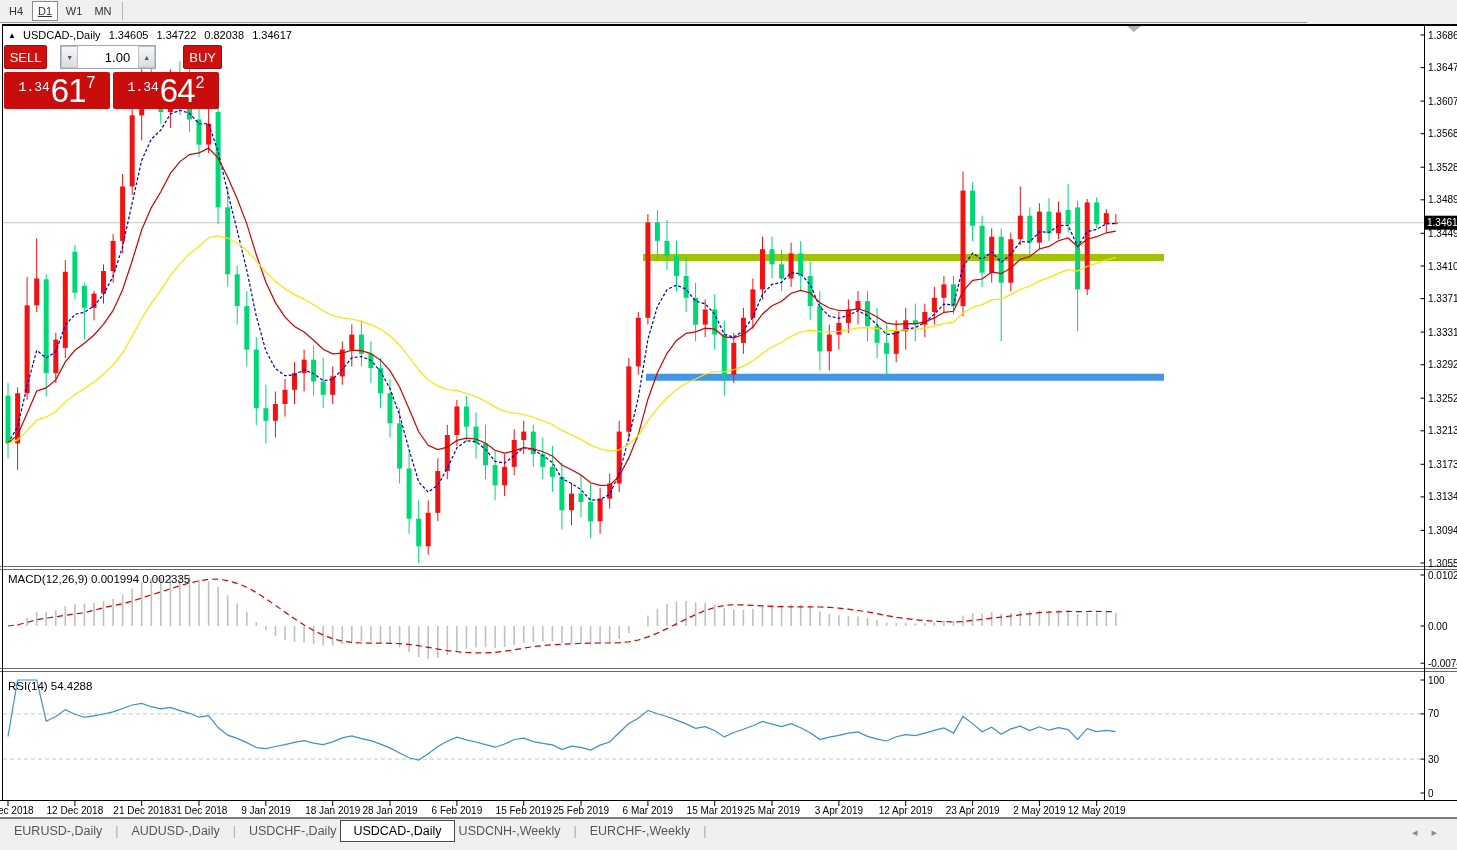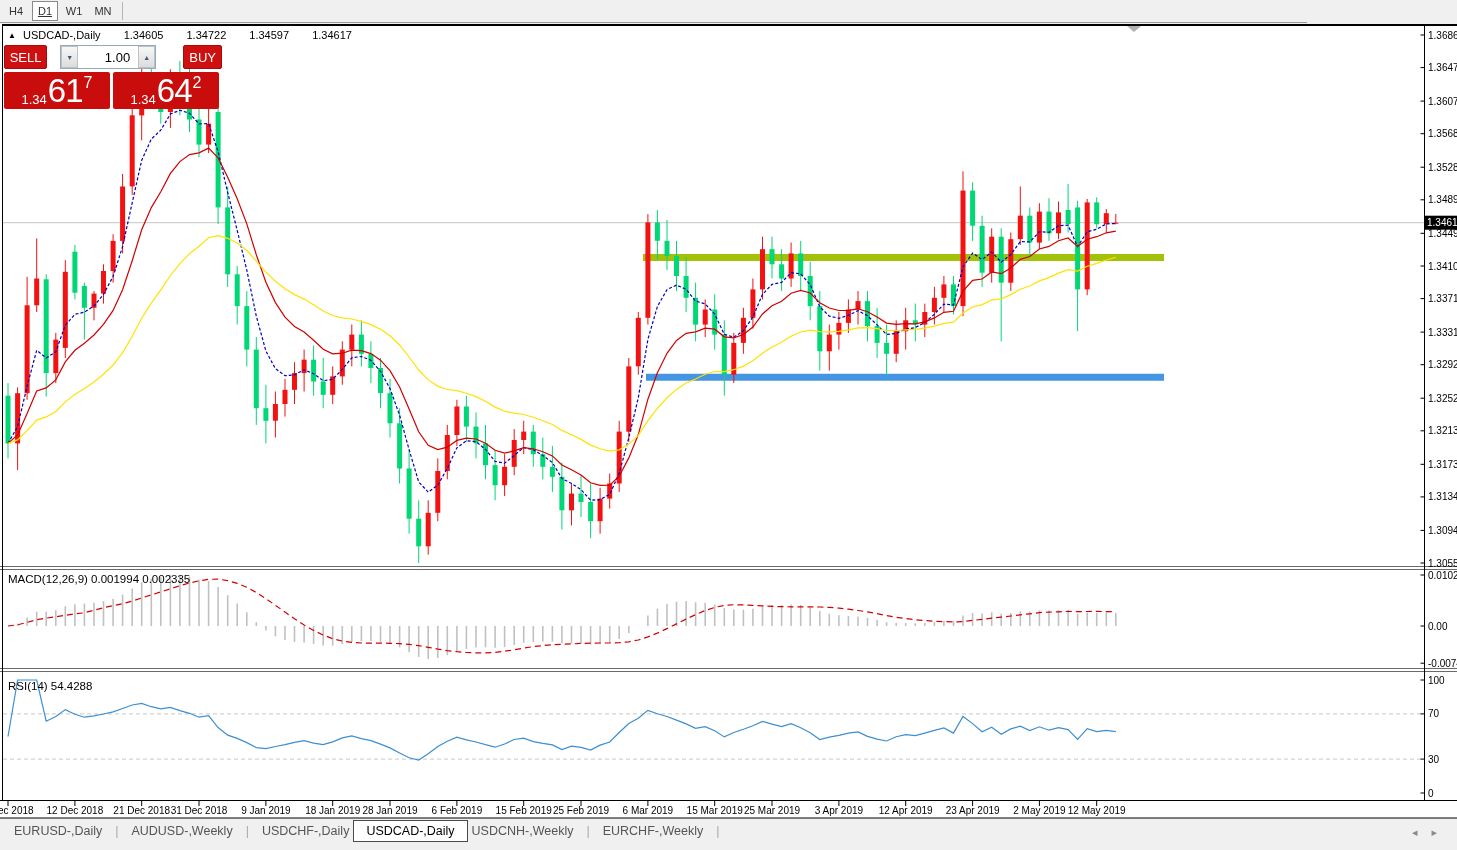--- a/index.html
+++ b/index.html
@@ -10,38 +10,38 @@
     border-bottom:1px solid #9a9a9a;display:flex;align-items:center;z-index:5;}
   .tfbtn{height:18px;min-width:24px;margin-left:3px;display:flex;align-items:center;justify-content:center;
     font-size:11px;color:#333;border:1px solid transparent;background:transparent;cursor:default;}
   .tfbtn.active{background:#ffffff;border:1px solid #8a8a8a;text-decoration:underline;}
   .tbar-sep{width:1px;height:18px;background:#b5b5b5;margin-left:6px;}
   
   #chart-svg{position:absolute;left:0;top:0;z-index:1;}
   
   #chart-title{position:absolute;left:8px;top:29px;z-index:4;font-size:11px;color:#000;white-space:nowrap;}
   #chart-title .tri{font-size:8px;vertical-align:1px;margin-right:4px;color:#000;}
-  #chart-title span.v{margin-left:20px;}
+  #chart-title span.v{margin-left:5px;}
   
   #trade-panel{position:absolute;left:4px;top:45px;width:218px;z-index:4;}
   .tp-row1{display:flex;height:24px;gap:11px;}
   .tp-btn{background:#cf1010;border:1px solid #a80808;border-radius:2px;color:#fff;font-size:13px;
     display:flex;align-items:center;justify-content:center;}
   #sell-btn{width:57px;}
   #buy-btn{width:51px;margin-left:16px;}
   .vol-group{display:flex;width:120px;margin-left:2px;border:1px solid #9aa7b5;background:#fff;}
   .vol-btn{width:17px;background:linear-gradient(#f7f7f7,#dcdcdc);border:1px solid #b9c3cc;color:#3b5a82;
     font-size:7px;display:flex;align-items:center;justify-content:center;padding:0;}
   .vol-field{flex:1;border:none;outline:none;font-size:13px;text-align:right;padding-right:8px;width:50px;
     font-family:"Liberation Sans",sans-serif;color:#000;}
   .tp-row2{display:flex;margin-top:3px;height:37px;}
   .price-box{background:#c90d0d;border-radius:2px;color:#fff;display:flex;align-items:center;
     justify-content:center;width:106px;}
   .price-box + .price-box{margin-left:3px;}
-  .pb-bf{font-size:13px;align-self:flex-end;margin-bottom:2px;margin-right:1px;}
+  .pb-bf{font-size:13px;align-self:flex-end;margin-bottom:14px;margin-right:1px;font-family:Liberation Mono, monospace;}
   .pb-pips{font-size:33px;line-height:33px;letter-spacing:-1px;}
   .pb-sup{font-size:16px;align-self:flex-start;margin-top:2px;margin-left:1px;}
   
   #tabbar{position:absolute;left:0;top:820px;width:1457px;height:46px;background:#f0f0f0;z-index:5;
     display:flex;align-items:flex-start;}
   #tabs-box{display:flex;align-items:center;margin-left:10px;font-size:12.5px;color:#555;}
   .tab{padding:3px 4px;white-space:nowrap;cursor:default;}
   .tab.active{background:#fff;border:1px solid #4a4a4a;color:#000;padding:3px 12px;}
   .tab-pipe{color:#aaa;margin:0 9px;}
   #tab-scrolls{position:absolute;right:6px;top:6px;color:#8a8a8a;font-size:11px;letter-spacing:14px;}
@@ -521,21 +521,21 @@
         <div class="tfbtn">MN</div>
       </div>
   <div class="tbar-sep"></div>
 </div>
 
 <div id="chart-title">
   <span class="tri">▲</span>
   <span>USDCAD-,Daily</span>
   <span class="v">1.34605</span>
   <span class="v">1.34722</span>
-  <span class="v">1.34597</span>
+  <span class="v">0.82038</span>
   <span class="v">1.34617</span>
 </div>
 
 <div id="trade-panel">
   <div class="tp-row1">
     <div class="tp-btn" id="sell-btn">SELL</div>
     <div class="vol-group">
       <button class="vol-btn">▼</button>
       <input class="vol-field" value="1.00" style="">
       <button class="vol-btn">▲</button>
@@ -553,21 +553,21 @@
       <span class="pb-pips">64</span>
       <span class="pb-sup">2</span>
     </div>
   </div>
 </div>
 
 <div id="tabbar">
   <div id="tabs-box">
         <div class="tab">EURUSD-,Daily</div>
         <span class="tab-pipe">|</span>
-        <div class="tab">AUDUSD-,Weekly</div>
+        <div class="tab">AUDUSD-,Daily</div>
         <span class="tab-pipe">|</span>
         <div class="tab">USDCHF-,Daily</div>
         <div class="tab active">USDCAD-,Daily</div>
         <div class="tab">USDCNH-,Weekly</div>
         <span class="tab-pipe">|</span>
         <div class="tab">EURCHF-,Weekly</div>
         <span class="tab-pipe">|</span>
       </div>
   <div id="tab-scrolls">
     <span>◂</span><span>▸</span>

